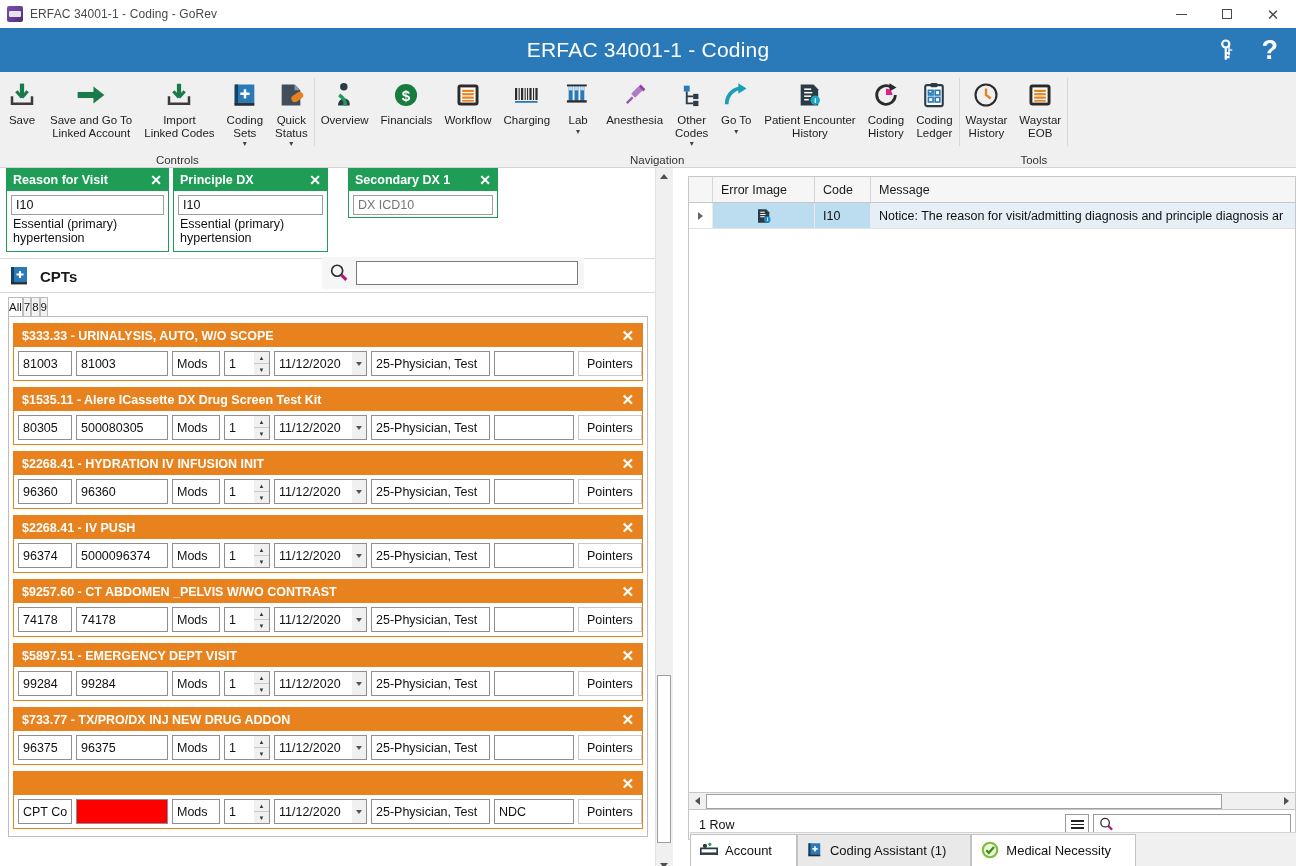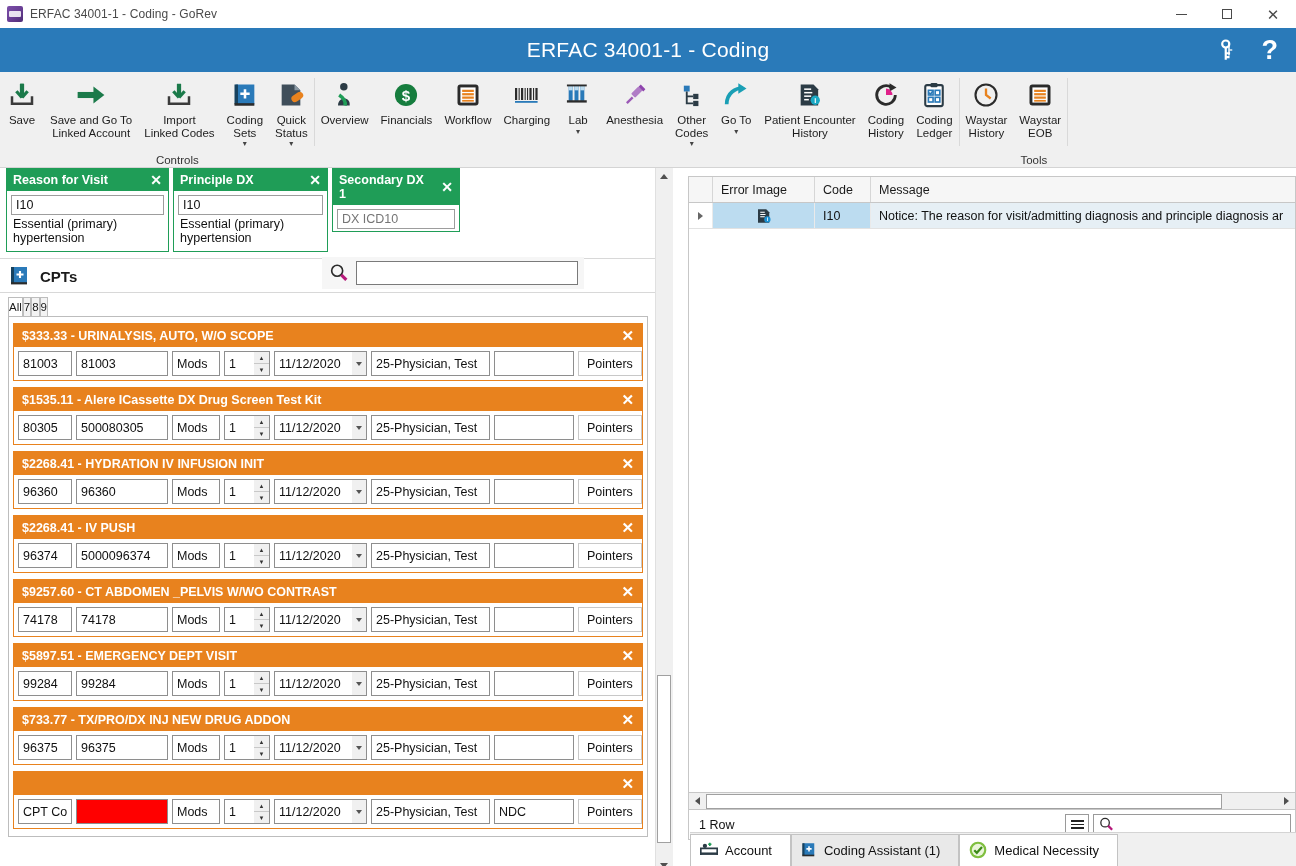--- a/index.html
+++ b/index.html
@@ -204,21 +204,21 @@
     display:flex; align-items:center; padding-left:2px; gap:2px;
   }
   .sb-search input { border:0; outline:none; flex:1; font-size:12.5px; font-family:"Liberation Sans", sans-serif; }
 
   
   .bottom-tabs {
     position:absolute; left:690px; bottom:0; width:606px; height:34px;
     display:flex; align-items:flex-end; background:#f0f0f0; border-top:1px solid #d4d4d4;
   }
   .btab {
-    display:flex; align-items:center; gap:6px; padding:6px 18px 7px 8px;
+    display:flex; align-items:center; gap:6px; padding:6px 24px 7px 8px;
     font-size:13px; color:#111; border:1px solid #c3c3c3; border-bottom:0;
     background:#e9e9e9; cursor:pointer; height:32px;
   }
   .btab.sel { background:#ffffff; }
 
   
   svg { display:block; }
 </style>
 </head>
 <body>
@@ -472,20 +472,21 @@
             <rect x="7.2" y="8" width="4" height="4" fill="none" stroke="#2a7ab9" stroke-width="1.4"></rect>
             <path d="M7.8 10 L9 11.3 L11 8.6" stroke="#2a7ab9" stroke-width="1.4" fill="none"></path>
             <rect x="13" y="8" width="4" height="4" fill="none" stroke="#2a7ab9" stroke-width="1.4"></rect>
             <rect x="7.2" y="14" width="4" height="4" fill="none" stroke="#2a7ab9" stroke-width="1.4"></rect>
             <rect x="13" y="14" width="4" height="4" fill="none" stroke="#2a7ab9" stroke-width="1.4"></rect>
           </svg>
         </div>
         <div class="ritem-lbl">Coding
 Ledger</div>
       </div>
+      <div class="rgroup-label">Navigation</div>
     </div>
 
     <div class="rgroup-sep"></div>
 
     <div class="rgroup">
       <div class="ritem">
         <div class="ritem-ico">
           <svg width="28" height="28" viewBox="0 0 24 24">
             <circle cx="12" cy="12" r="9" fill="none" stroke="#2b2b2b" stroke-width="1.8"></circle>
             <path d="M12 6.5 L12 12 L16 15" stroke="#e8821e" stroke-width="2" fill="none"></path>
@@ -538,21 +539,21 @@
           <div class="dxcard-head">
             <span>Principle DX</span>
             <span class="dx-x">✕</span>
           </div>
           <div class="dxcard-body">
             <input class="dx-input" value="I10" style="">
             <div class="dx-desc">Essential (primary) hypertension</div>
           </div>
         </div>
 
-        <div class="dxcard" style="width:128px; align-self:flex-start;">
+        <div class="dxcard" style="width:150px; align-self:flex-start;margin-left:16px;">
           <div class="dxcard-head">
             <span>Secondary DX 1</span>
             <span class="dx-x">✕</span>
           </div>
           <div class="dxcard-body">
             <input class="dx-input" placeholder="DX ICD10" style="">
           </div>
         </div>
       </div>
 

